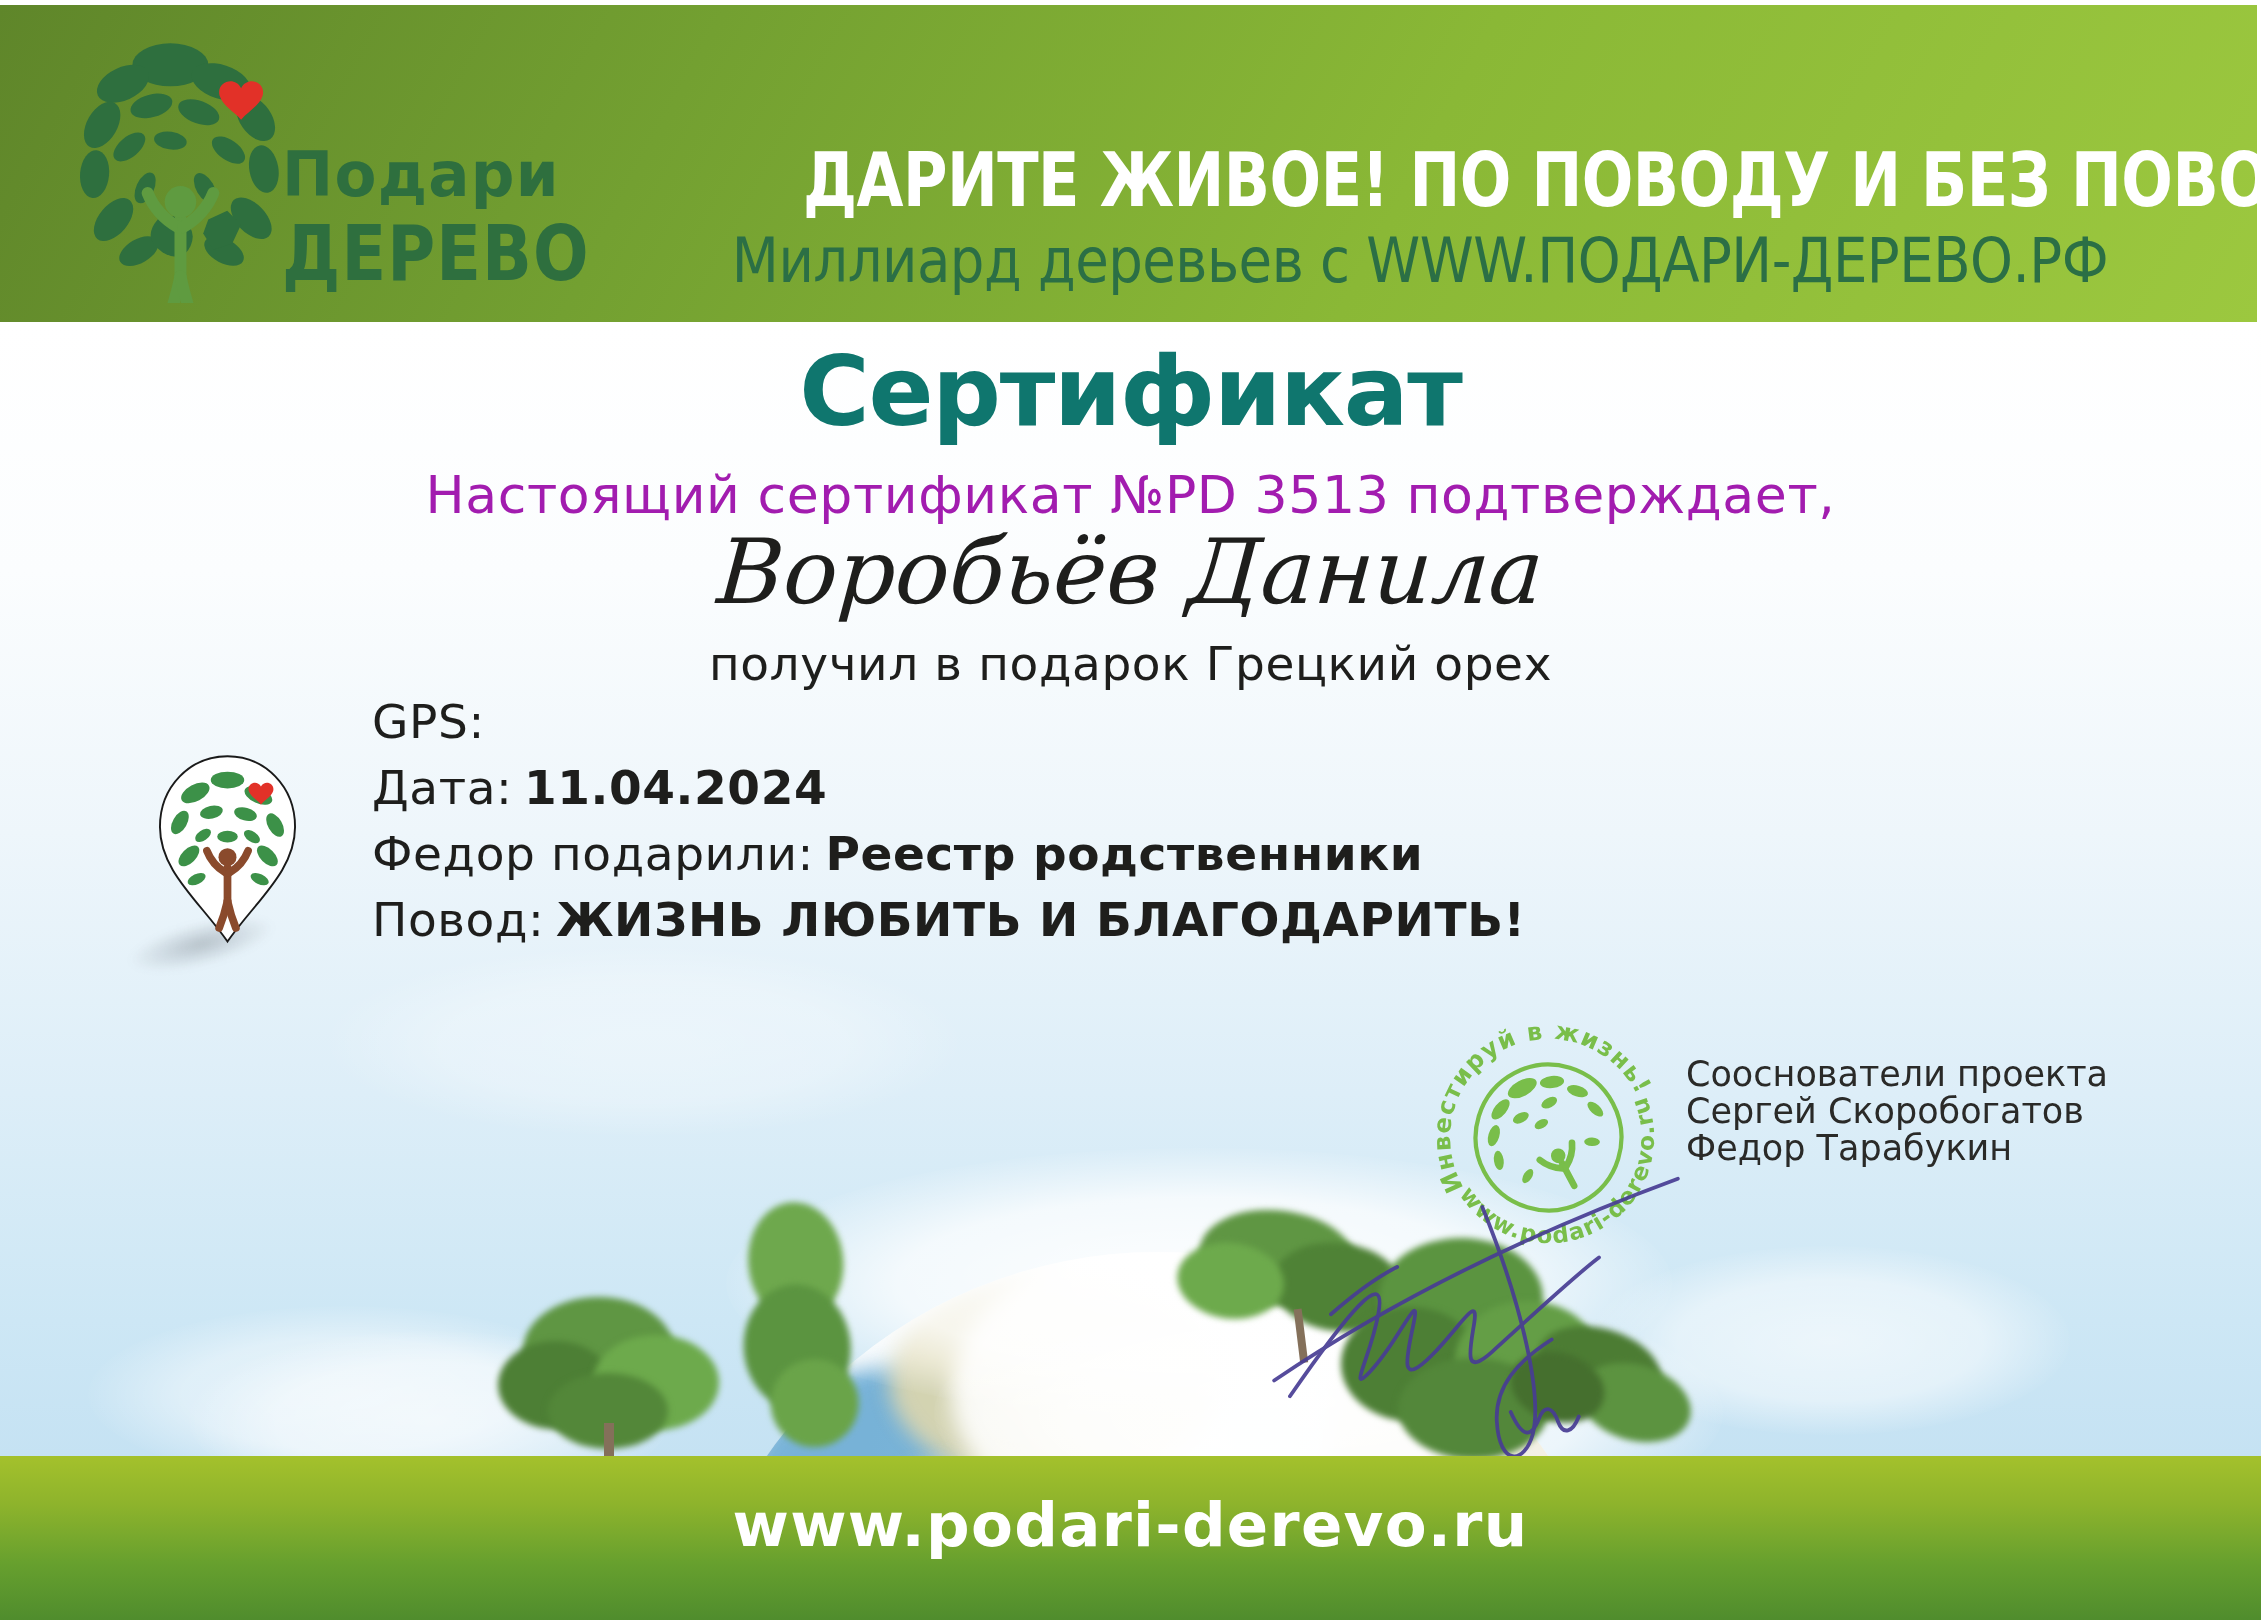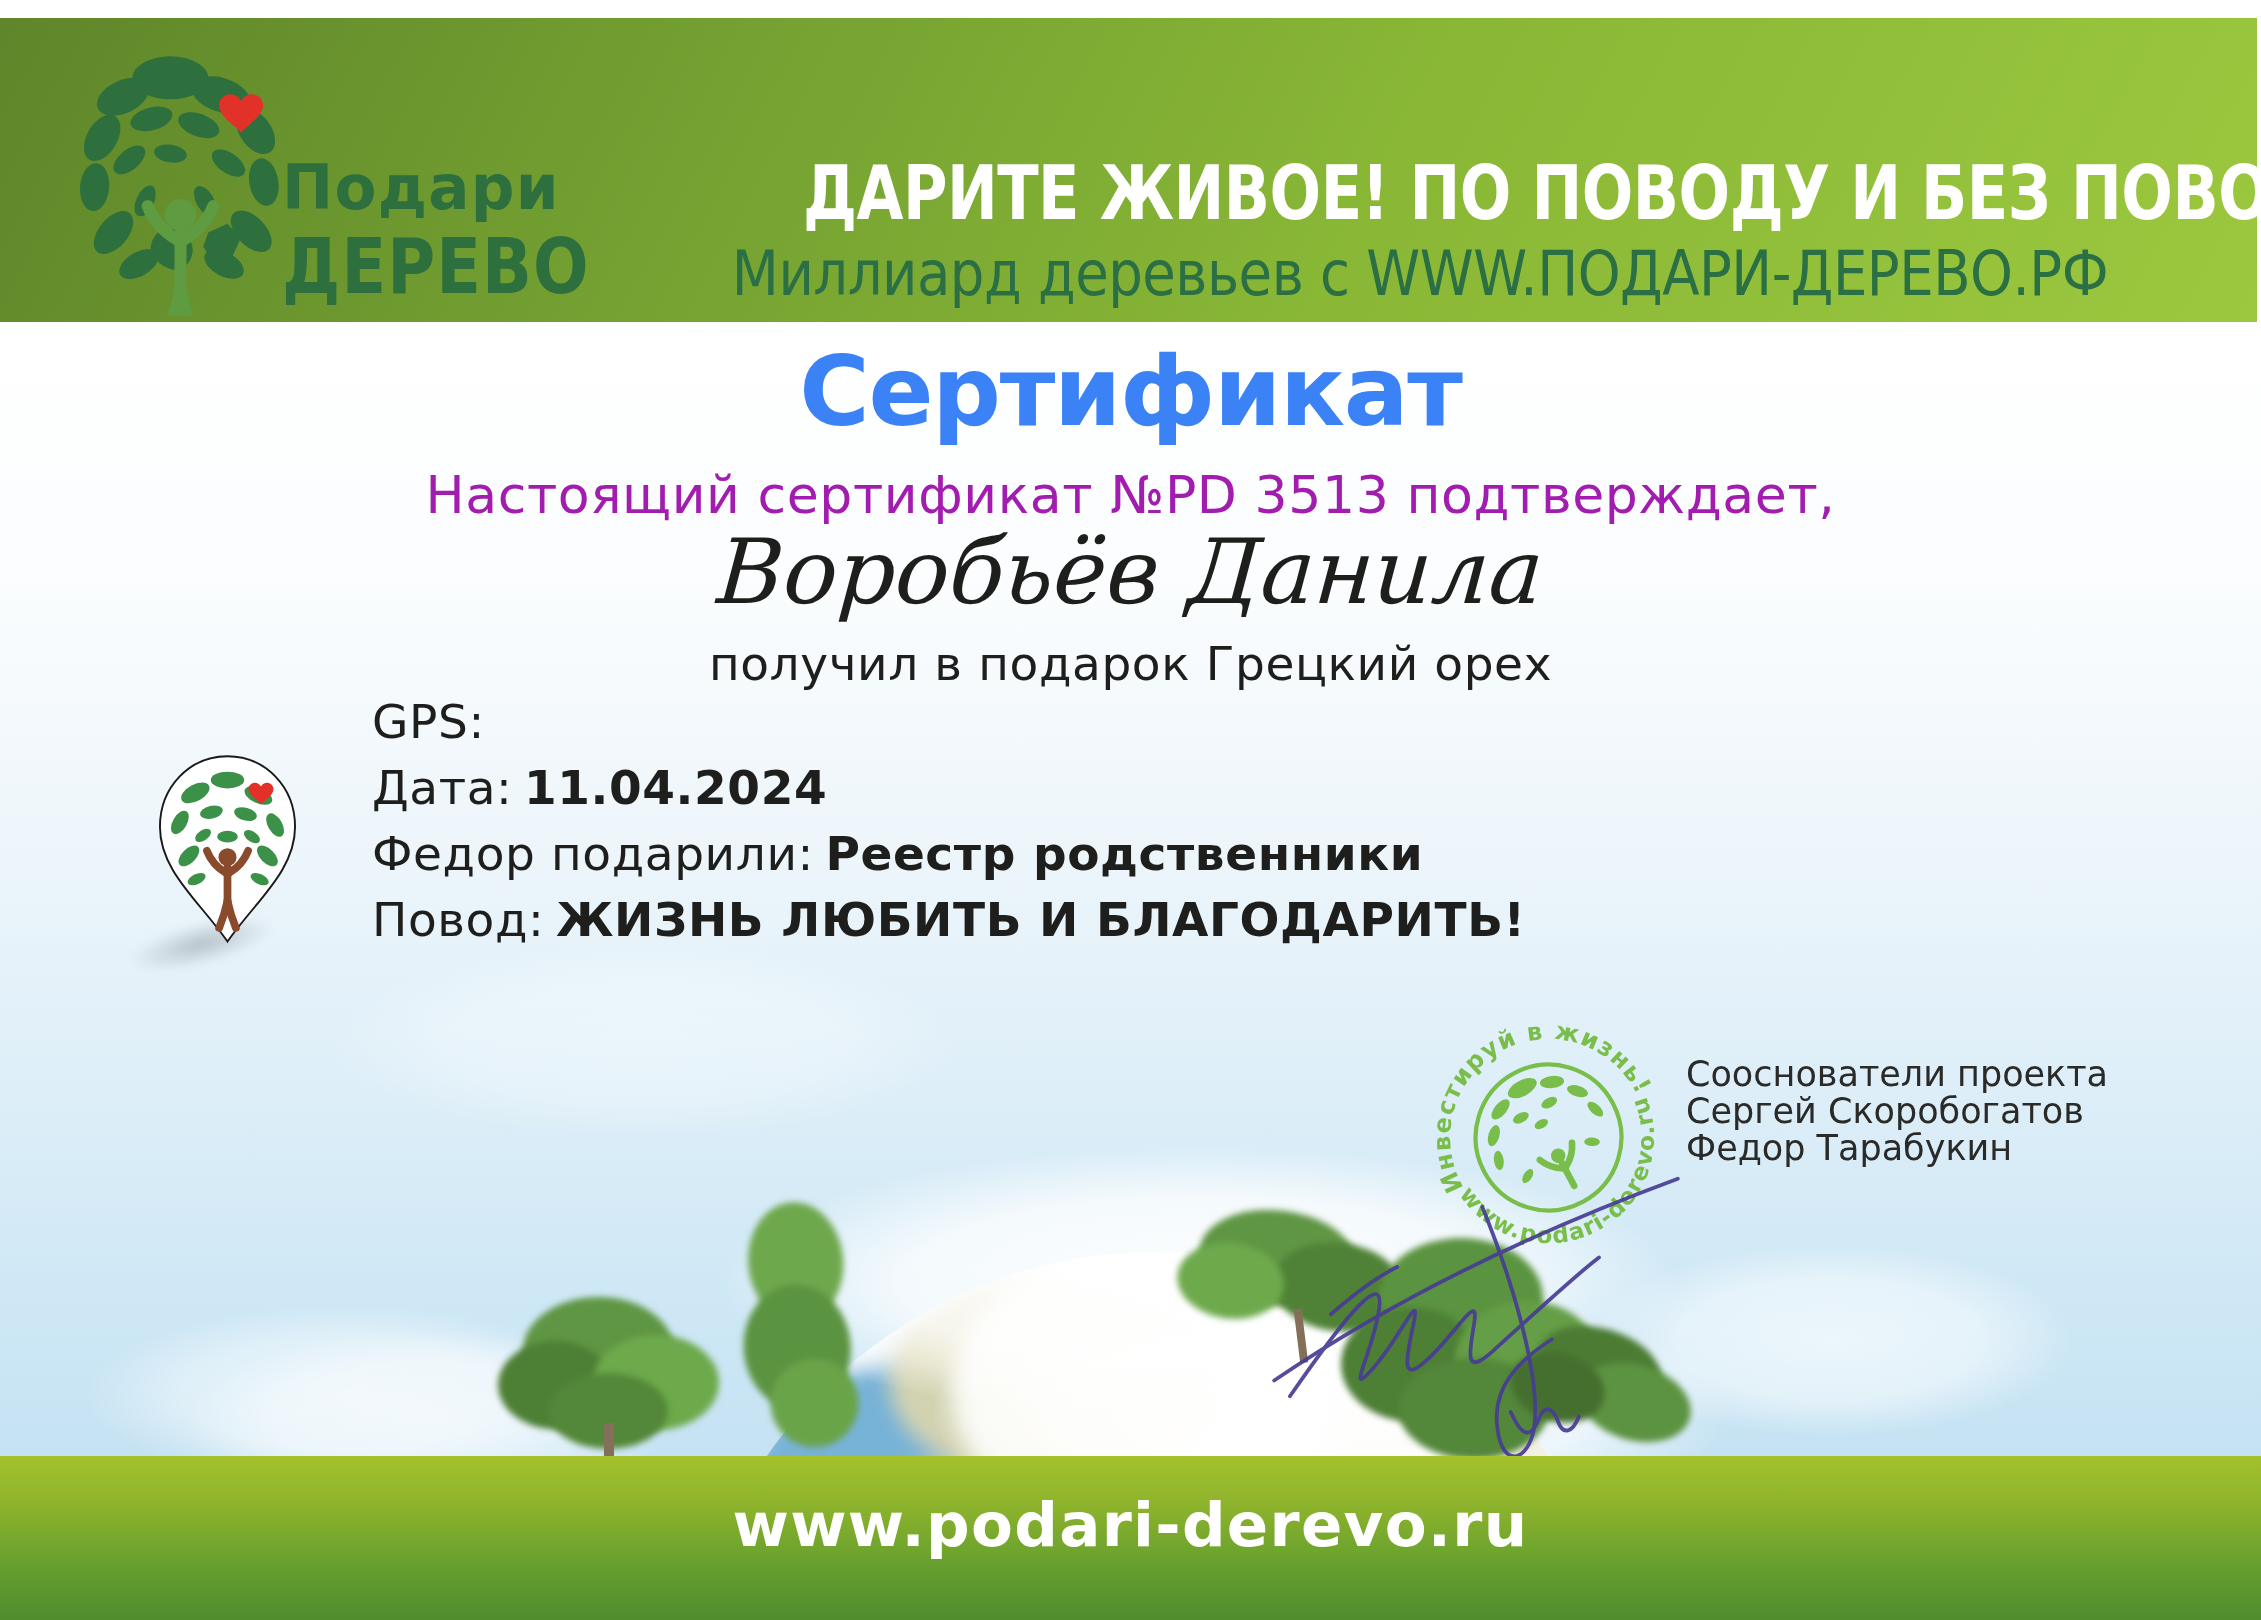--- a/index.html
+++ b/index.html
@@ -1,20 +1,20 @@
 <!DOCTYPE html>
 <html style="font-size:10px"><head>
 <meta charset="utf-8">
 <style>
   html,body{margin:0;padding:0;background:#ffffff;}
   .page{position:relative;width:2261px;height:1621px;overflow:hidden;background:#ffffff;
         font-family:"DejaVu Sans","Liberation Sans",sans-serif;color:#1e1e1c;}
 
   
-  .banner{position:absolute;left:0;top:18px;width:2257px;height:317px;
+  .banner{position:absolute;left:0;top:5px;width:2257px;height:317px;
           background:linear-gradient(118deg,#5f862a 0%,#73a031 30%,#8ab836 62%,#9cc83f 100%);}
   .logo-svg{position:absolute;left:63px;top:25px;width:240px;height:273px;}
   .logo-text{position:absolute;left:282px;top:138px;line-height:1;color:#2e6f3e;font-weight:bold;}
   .logo-line1{display:block;font-size:63px;letter-spacing:1.3px;transform:scaleX(.97);transform-origin:left;}
   .logo-line2{display:block;font-size:77px;letter-spacing:1.3px;margin-top:8.8px;transform:scaleX(.85);transform-origin:left;}
   .headline-block{position:absolute;left:631px;top:138px;width:1577px;text-align:center;line-height:1;}
   .headline{display:inline-block;font-size:74px;font-weight:bold;color:#ffffff;letter-spacing:-0.6px;
             transform:scaleX(.82);transform-origin:center;white-space:nowrap;}
   .subheadline{display:inline-block;font-size:62px;color:#2b6f45;margin-top:12.6px;letter-spacing:-0.6px;
             transform:scaleX(.88);transform-origin:center;white-space:nowrap;}
@@ -27,21 +27,21 @@
          box-shadow:inset 0 16px 44px rgba(255,255,255,.95), inset 0 -32px 57px rgba(110,160,200,.35);}
   .gblob{position:absolute;border-radius:50%;filter:blur(10px);}
   .cloud{position:absolute;border-radius:50%;z-index:3;
          background:radial-gradient(ellipse at center,rgba(255,255,255,.97) 0%,rgba(255,255,255,.75) 45%,rgba(255,255,255,0) 72%);}
   .tree{position:absolute;z-index:4;}
   .blob{position:absolute;border-radius:50%;filter:blur(3.2px);}
   .trunk{position:absolute;background:#84705a;filter:blur(0.6px);}
 
   
   .ctext{position:absolute;left:0;width:2261px;text-align:center;line-height:1;z-index:7;}
-  .title{top:344px;font-size:96px;font-weight:bold;color:#3b82f6;letter-spacing:-1.3px;}
+  .title{top:344px;font-size:96px;font-weight:bold;color:#0f766e;letter-spacing:-1.3px;}
   .intro{top:469px;font-size:52px;color:#a21caf;letter-spacing:0.6px;}
   .name{top:527px;font-size:90px;font-family:"DejaVu Serif","Liberation Serif",serif;font-style:italic;
         color:#1e1e1c;transform:skewX(-4deg);}
   .gift{top:640px;font-size:47px;color:#1e1e1c;letter-spacing:0.6px;}
 
   .details{position:absolute;left:372px;top:689px;z-index:7;font-size:47px;letter-spacing:0.6px;}
   .detail-row{line-height:66px;white-space:nowrap;}
   .dv{font-weight:bold;margin-left:11.4px;}
 
   .pin-svg{position:absolute;left:150px;top:753px;width:155px;height:193px;z-index:7;}

